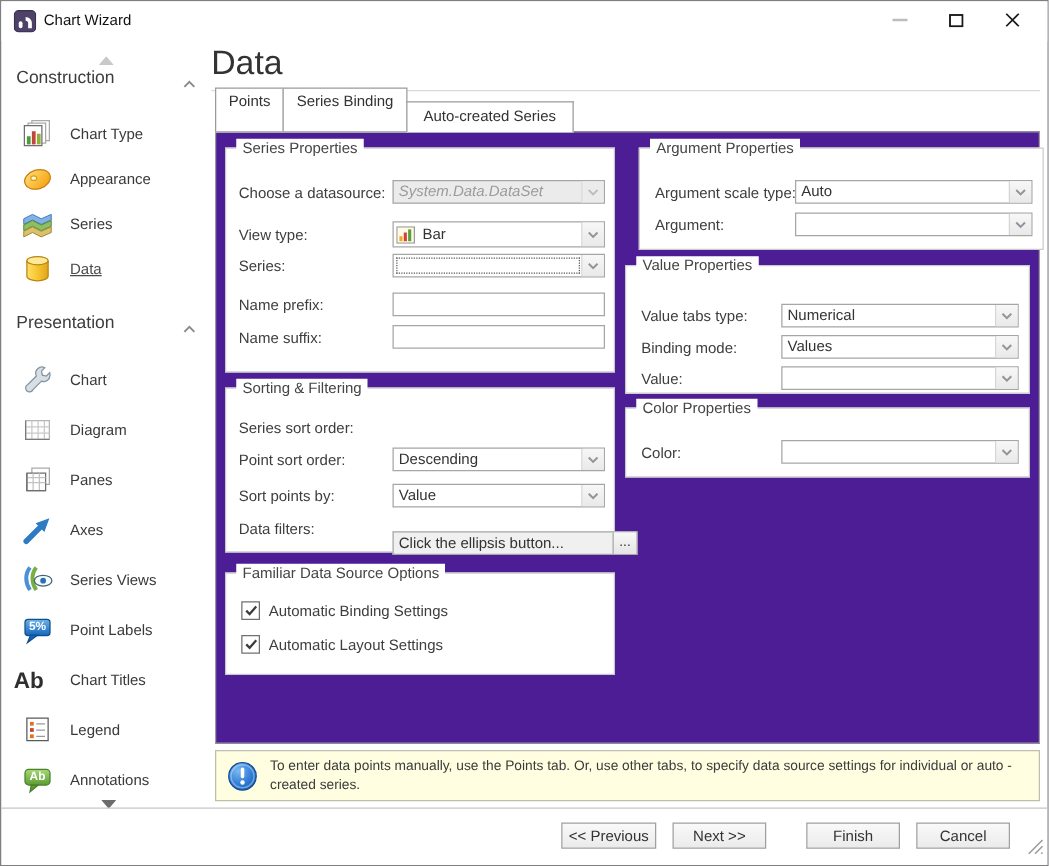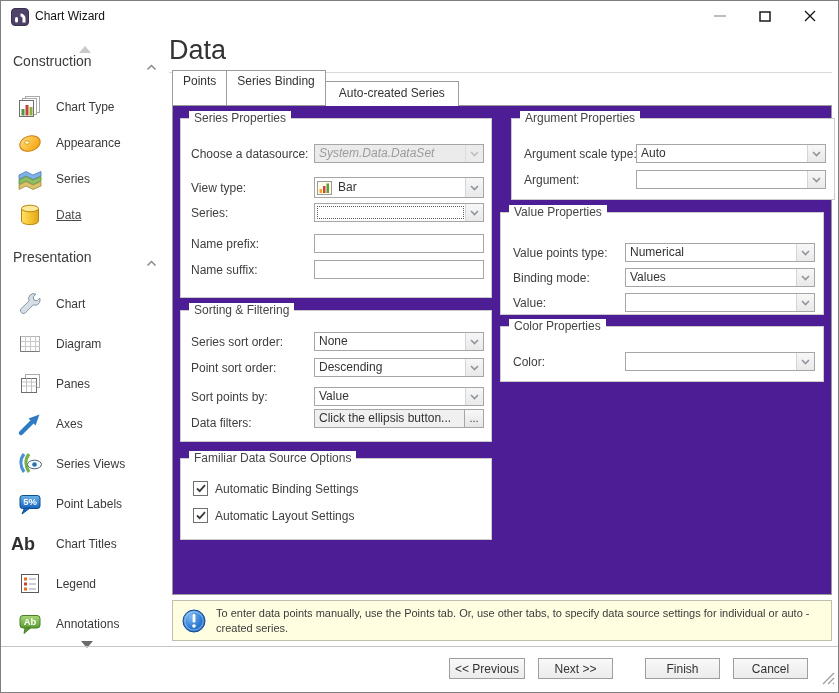--- a/index.html
+++ b/index.html
@@ -352,28 +352,20 @@
       <input class="textbox" style="left: 133px; top: 115px; width: 170px;" value="">
 
       <span class="flabel" style="left:10px;top:144px">Name suffix:</span>
       <input class="textbox" style="left: 133px; top: 141px; width: 170px;" value="">
     </div>
 
     <div class="group" style="left:7px;top:204px;width:312px;height:132px">
       <span class="group-title">Sorting &amp; Filtering</span>
 
       <span class="flabel" style="left:10px;top:24px">Series sort order:</span>
-      <div class="combo" style="left:133px;top:21px;width:170px">
-        <span class="combo-text">None</span>
-        <span class="combo-btn">
-          <svg width="9" height="6" viewBox="0 0 9 6">
-              <path d="M1 1 L4.5 4.5 L8 1" fill="none" stroke="#8e959c" stroke-width="1.6"></path>
-            </svg>
-        </span>
-      </div>
 
       <span class="flabel" style="left:10px;top:50px">Point sort order:</span>
       <div class="combo" style="left:133px;top:47px;width:170px">
         <span class="combo-text">Descending</span>
         <span class="combo-btn">
           <svg width="9" height="6" viewBox="0 0 9 6">
               <path d="M1 1 L4.5 4.5 L8 1" fill="none" stroke="#8e959c" stroke-width="1.6"></path>
             </svg>
         </span>
       </div>
@@ -382,21 +374,21 @@
       <div class="combo" style="left:133px;top:76px;width:170px">
         <span class="combo-text">Value</span>
         <span class="combo-btn">
           <svg width="9" height="6" viewBox="0 0 9 6">
               <path d="M1 1 L4.5 4.5 L8 1" fill="none" stroke="#8e959c" stroke-width="1.6"></path>
             </svg>
         </span>
       </div>
 
       <span class="flabel" style="left:10px;top:105px">Data filters:</span>
-      <div class="combo gray-field" style="left:133px;top:98px;width:170px">
+      <div class="combo gray-field" style="left:133px;top:114px;width:196px">
         <span class="combo-text">Click the ellipsis button...</span>
         <span class="ellipsis-btn">...</span>
       </div>
     </div>
 
     <div class="group" style="left:7px;top:352px;width:312px;height:82px">
       <span class="group-title">Familiar Data Source Options</span>
 
       <div class="cbrow" style="left:12px;top:22px">
         <span class="cbbox">
@@ -437,21 +429,21 @@
           <svg width="9" height="6" viewBox="0 0 9 6">
               <path d="M1 1 L4.5 4.5 L8 1" fill="none" stroke="#8e959c" stroke-width="1.6"></path>
             </svg>
         </span>
       </div>
     </div>
 
     <div class="group" style="left:327px;top:106px;width:324px;height:103px">
       <span class="group-title">Value Properties</span>
 
-      <span class="flabel" style="left:12px;top:33px">Value points type:</span>
+      <span class="flabel" style="left:12px;top:33px">Value tabs type:</span>
       <div class="combo" style="left:124px;top:30px;width:190px">
         <span class="combo-text">Numerical</span>
         <span class="combo-btn">
           <svg width="9" height="6" viewBox="0 0 9 6">
               <path d="M1 1 L4.5 4.5 L8 1" fill="none" stroke="#8e959c" stroke-width="1.6"></path>
             </svg>
         </span>
       </div>
 
       <span class="flabel" style="left:12px;top:58px">Binding mode:</span>

